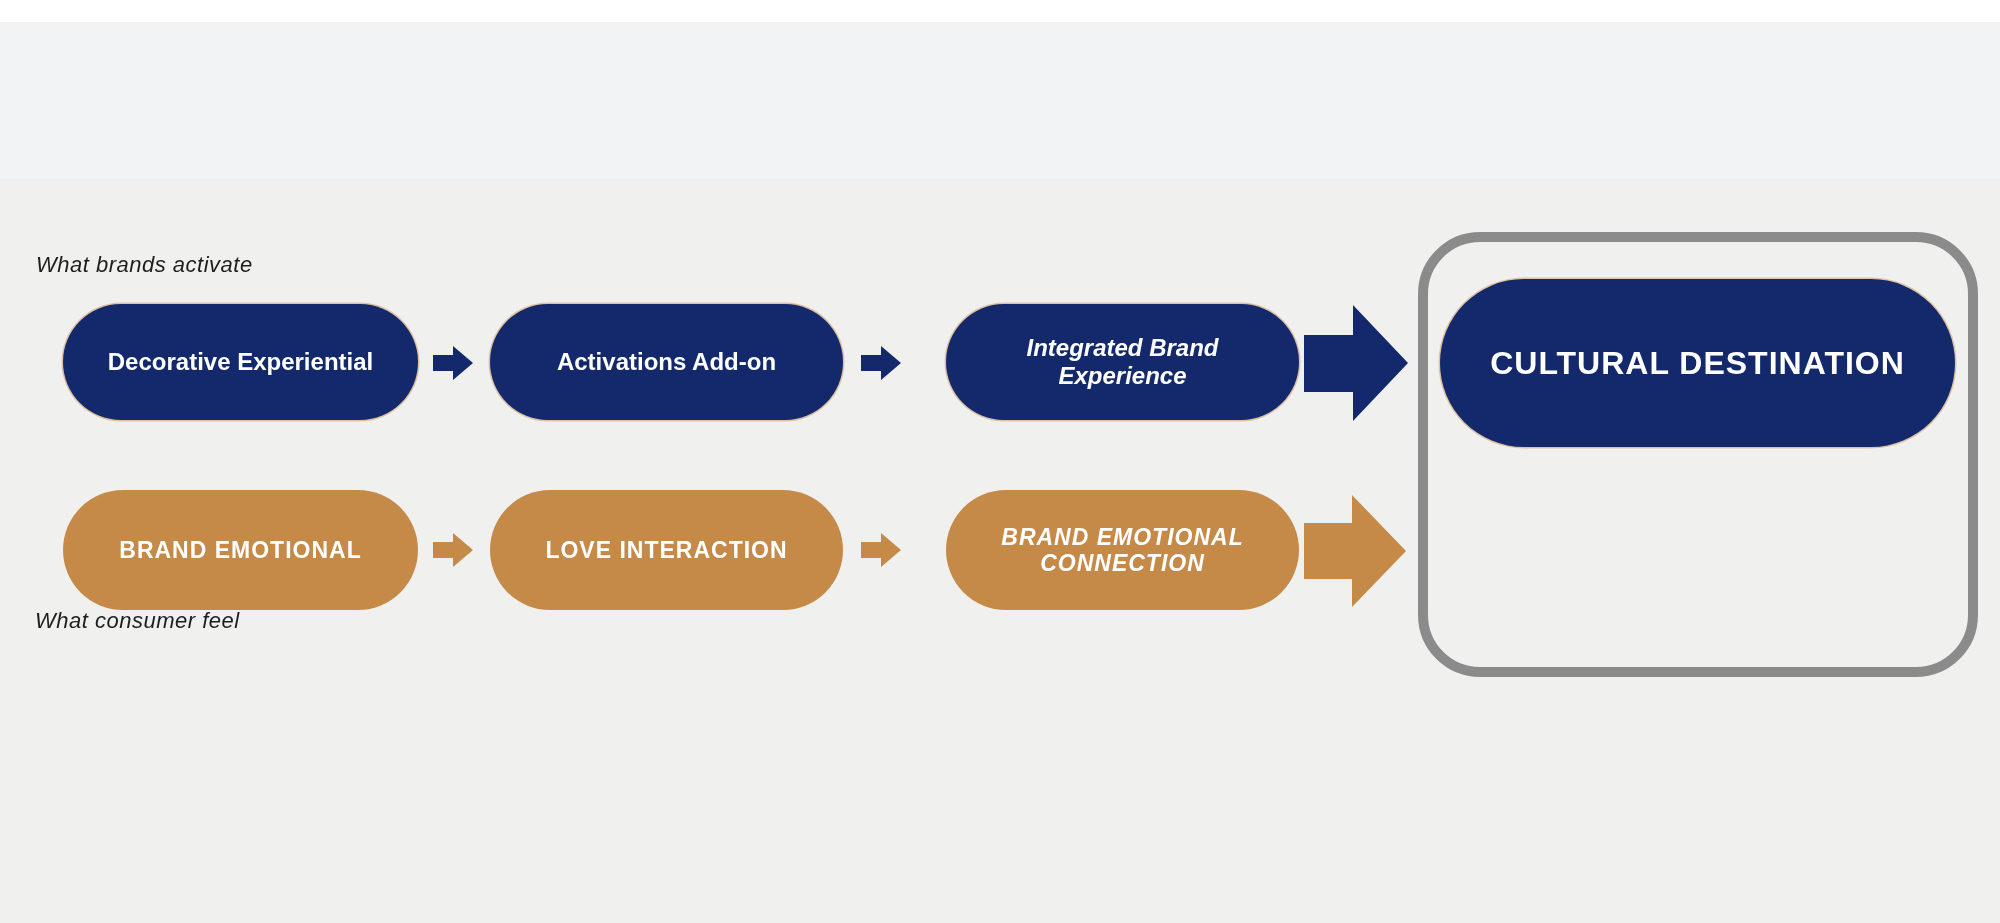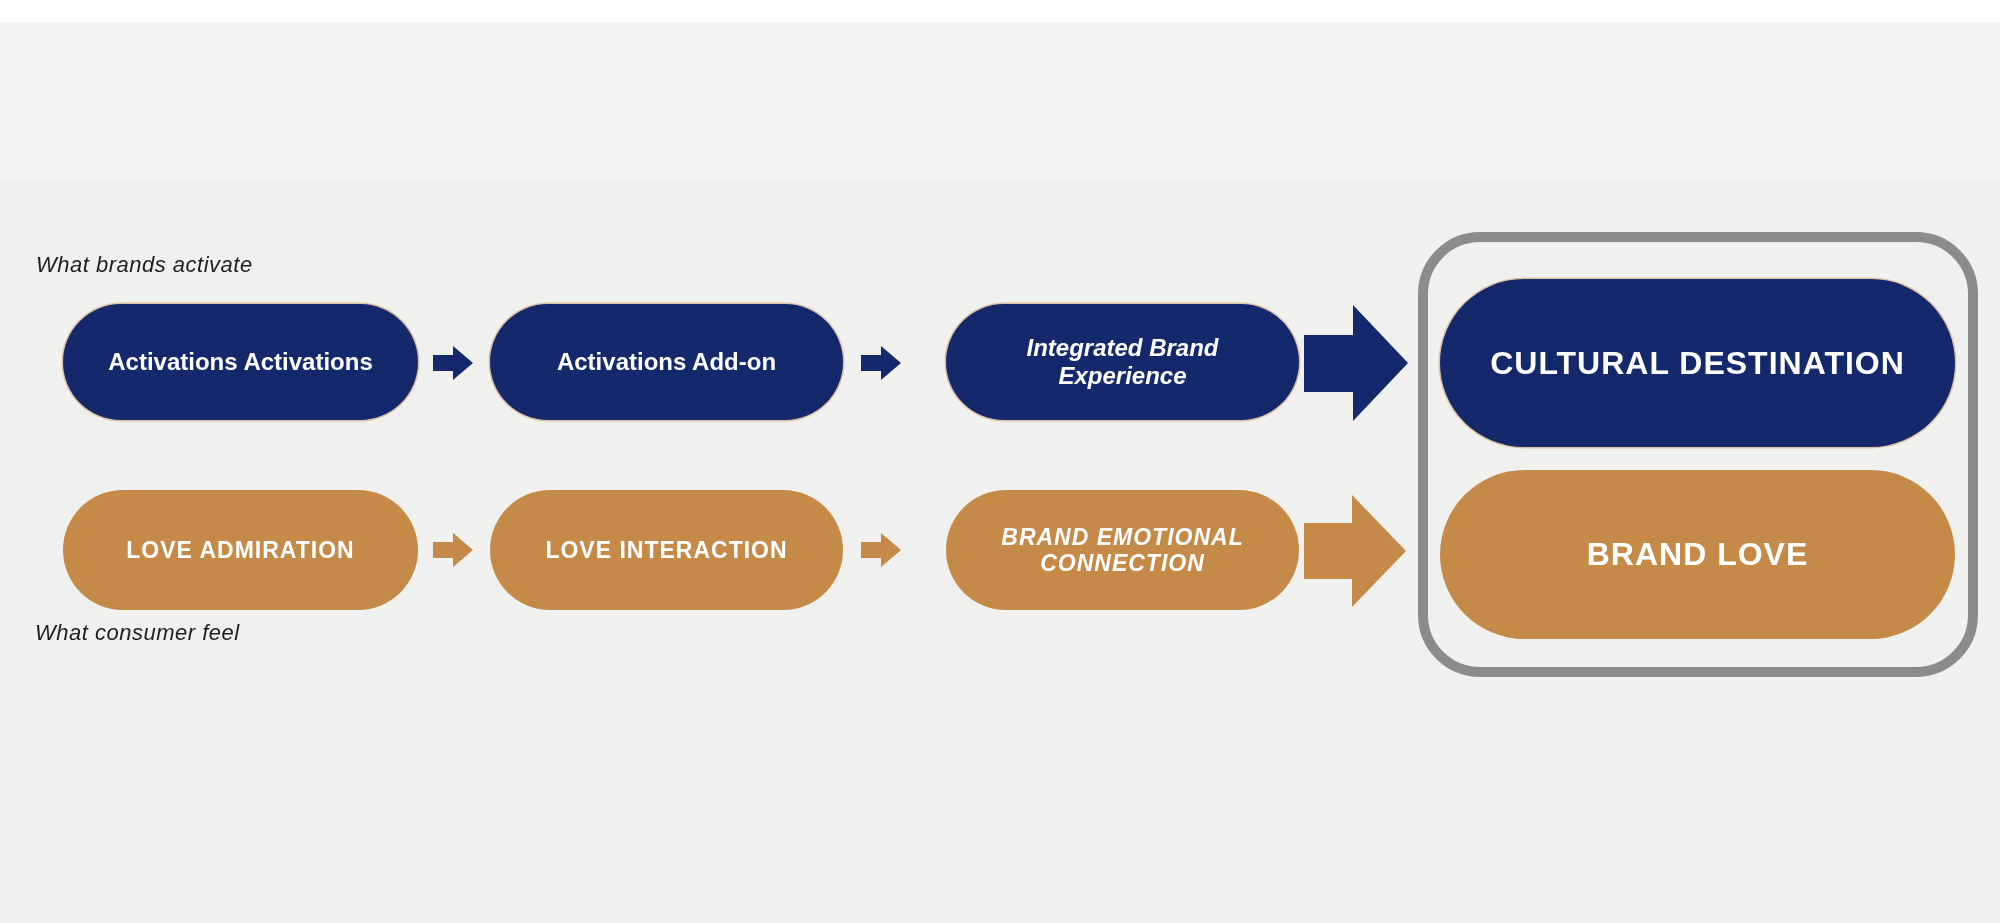--- a/index.html
+++ b/index.html
@@ -20,21 +20,21 @@
   }
   .axis-label {
     position: absolute;
     font-style: italic;
     font-size: 22px;
     letter-spacing: 0.5px;
     color: var(--label-text, #1E1E1E);
     white-space: nowrap;
   }
   .axis-label.top   { left: 36px; top: 230px; }
-  .axis-label.bottom{ left: 35px; top: 598px; }
+  .axis-label.bottom{ left: 35px; top: 586px; }
 
   .pill {
     position: absolute;
     display: flex;
     align-items: center;
     justify-content: center;
     text-align: center;
     color: var(--pill-text, #FFFFFF);
     font-weight: 700;
     line-height: 1.15;
@@ -88,21 +88,21 @@
 </head>
 <body>
 
 <div class="canvas">
 
   <div class="top-band"></div>
 
   <div class="axis-label top">What brands activate</div>
 
   <div class="row-top">
-    <div class="pill navy p1">Activations Activations</div>
+    <div class="pill navy p1">Decorative Experiential</div>
 
     <div class="flow-arrow arrow-small a1 row-top-arrow">
       <svg viewBox="0 0 40 34" width="40" height="34" aria-hidden="true">
         <polygon class="fill-navy" points="0,9 20,9 20,0 40,17 20,34 20,25 0,25"></polygon>
       </svg>
     </div>
 
     <div class="pill navy p2">Activations Add-on</div>
 
     <div class="flow-arrow arrow-small a2 row-top-arrow">
@@ -114,21 +114,21 @@
     <div class="pill navy p3">Integrated Brand Experience</div>
 
     <div class="flow-arrow arrow-big-navy">
       <svg viewBox="0 0 104 116" width="104" height="116" aria-hidden="true">
         <polygon class="fill-navy" points="0,30 49,30 49,0 104,58 49,116 49,87 0,87"></polygon>
       </svg>
     </div>
   </div>
 
   <div class="row-bottom">
-    <div class="pill tan p1">LOVE ADMIRATION</div>
+    <div class="pill tan p1">BRAND EMOTIONAL</div>
 
     <div class="flow-arrow arrow-small a1 row-bottom-arrow">
       <svg viewBox="0 0 40 34" width="40" height="34" aria-hidden="true">
         <polygon class="fill-tan" points="0,9 20,9 20,0 40,17 20,34 20,25 0,25"></polygon>
       </svg>
     </div>
 
     <div class="pill tan p2">LOVE INTERACTION</div>
 
     <div class="flow-arrow arrow-small a2 row-bottom-arrow">
@@ -145,15 +145,14 @@
       </svg>
     </div>
   </div>
 
   <div class="axis-label bottom">What consumer feel</div>
 
   <div class="result-box"></div>
 
   <div class="pill navy result">CULTURAL DESTINATION</div>
 
-  <div class="pill tan result">BRAND LOVE</div>
 
 </div>
 
 </body></html>

